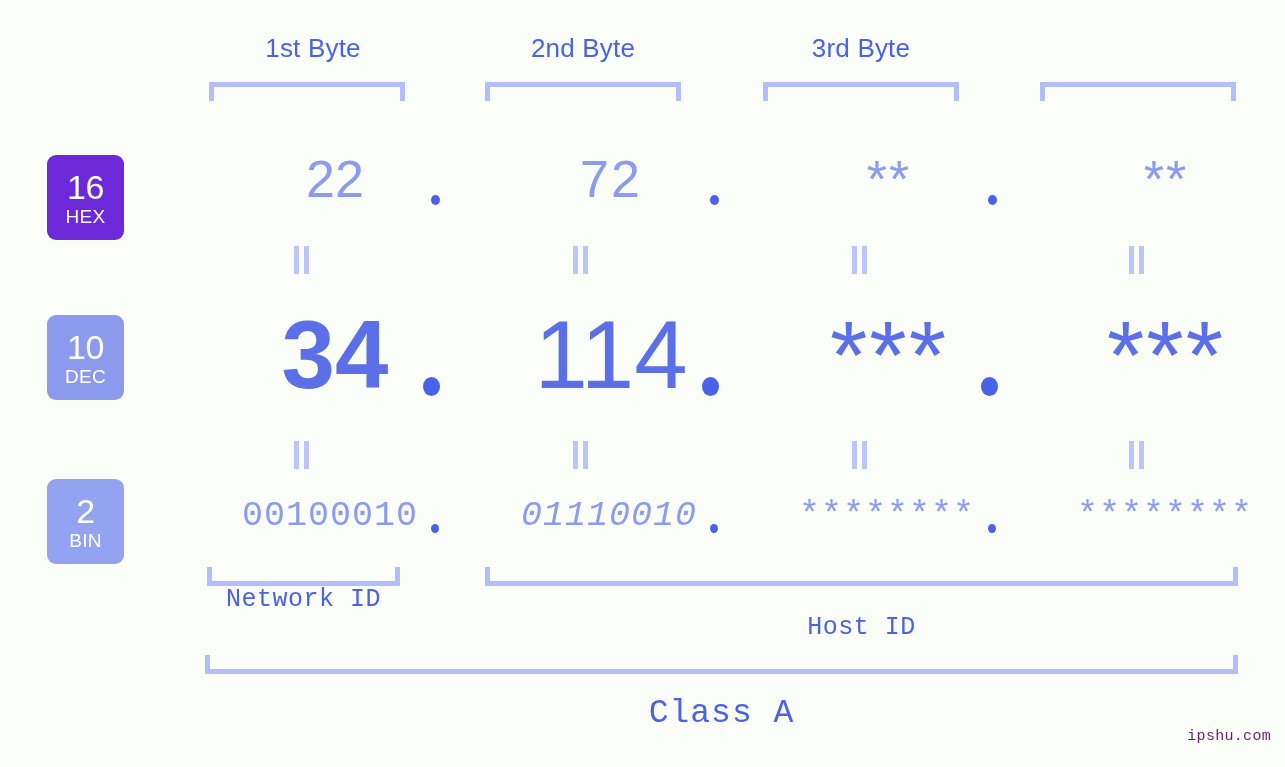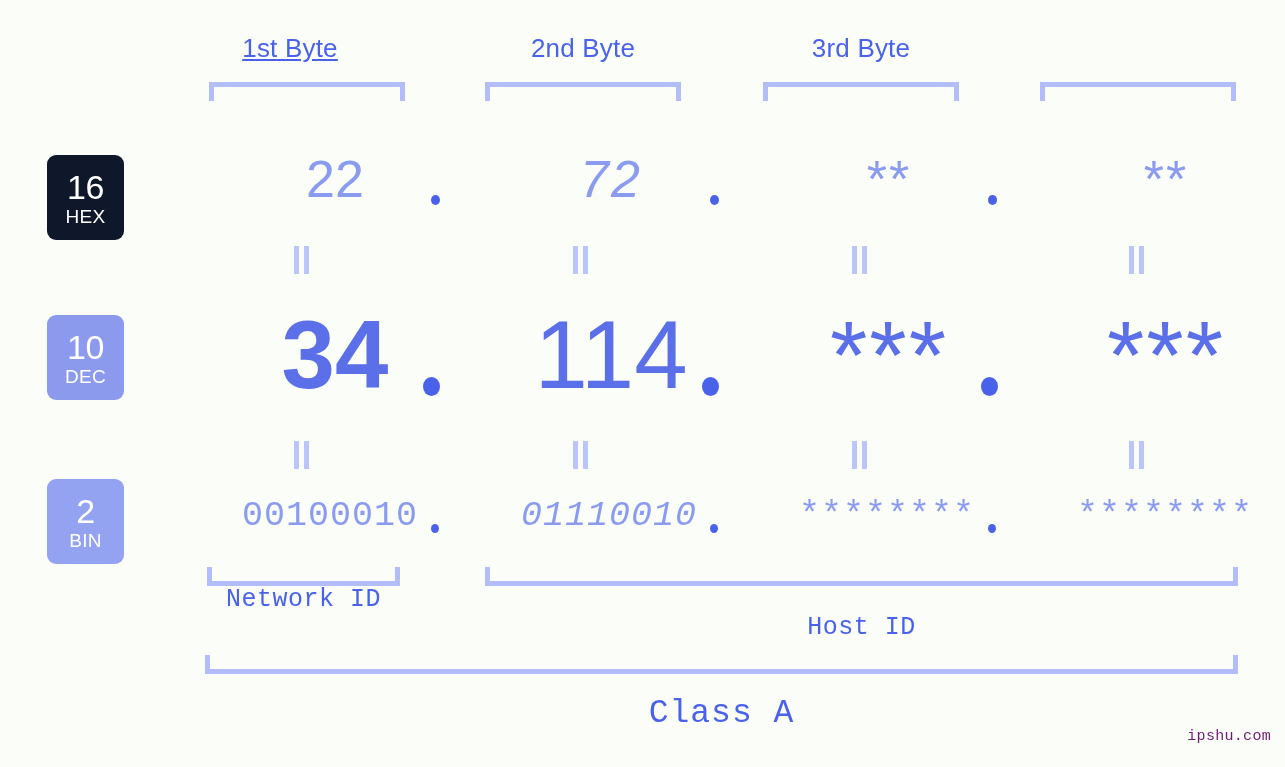--- a/index.html
+++ b/index.html
@@ -69,21 +69,21 @@
     font-size: 34px;
     font-weight: 400;
     letter-spacing: -0.5px;
   }
   .badge .nm {
     font-size: 19px;
     font-weight: 400;
     margin-top: 3px;
     letter-spacing: 0.3px;
   }
-  #badge-hex { top: 155px;  height: 85px; background: #0f172a; }
+  #badge-hex { top: 155px;  height: 85px; background: #6d28d9; }
   #badge-dec { top: 315px;  height: 85px; background: #8b9aed; }
   #badge-bin { top: 479px;  height: 85px; background: #93a3f2; }
 
   
   .cell {
     position: absolute;
     text-align: center;
     white-space: nowrap;
     margin-left: 28px;
   }
@@ -171,21 +171,21 @@
     font-size: 15px;
     color: #701a75;
     letter-spacing: 0.3px;
   }
 </style>
 </head>
 <body>
 
 <div id="stage">
 
-  <div class="byte-label" style="left:192px;width:196px;text-decoration:underline;">1st Byte</div>
+  <div class="byte-label" style="left:215px;width:196px;">1st Byte</div>
   <div class="byte-label" style="left:485px;width:196px;">2nd Byte</div>
   <div class="byte-label" style="left:763px;width:196px;">3rd Byte</div>
 
   <div class="bracket bracket-down" style="left:209px;top:82px;width:196px;"></div>
   <div class="bracket bracket-down" style="left:485px;top:82px;width:196px;"></div>
   <div class="bracket bracket-down" style="left:763px;top:82px;width:196px;"></div>
   <div class="bracket bracket-down" style="left:1040px;top:82px;width:196px;"></div>
 
   <div class="badge" id="badge-hex">
     <span class="num">16</span>
@@ -195,21 +195,21 @@
     <span class="num">10</span>
     <span class="nm">DEC</span>
   </div>
   <div class="badge" id="badge-bin">
     <span class="num">2</span>
     <span class="nm">BIN</span>
   </div>
 
   <div class="row-hex">
     <div class="cell" style="left:209px;width:196px;">22</div>
-    <div class="cell stars" style="left:485px;width:196px;font-style:italic;">72</div>
+    <div class="cell stars" style="left:485px;width:196px;">72</div>
     <div class="cell stars" style="left:763px;width:196px;">**</div>
     <div class="cell stars" style="left:1040px;width:196px;">**</div>
     <div class="dot dot-hex" style="left:431px;"></div>
     <div class="dot dot-hex" style="left:710px;"></div>
     <div class="dot dot-hex" style="left:988px;"></div>
   </div>
 
   <div class="eqmark eq-top" style="left:292px;">
       <i></i>
       <i></i>

